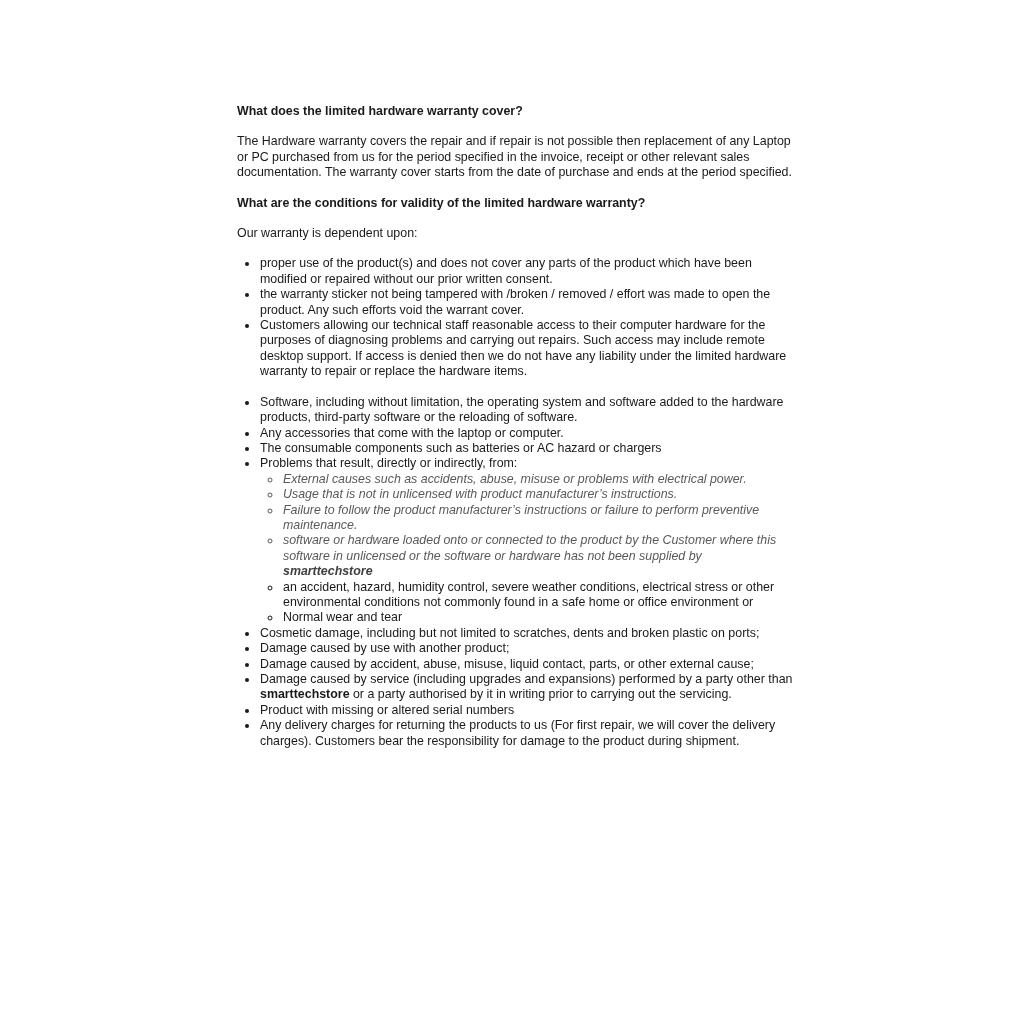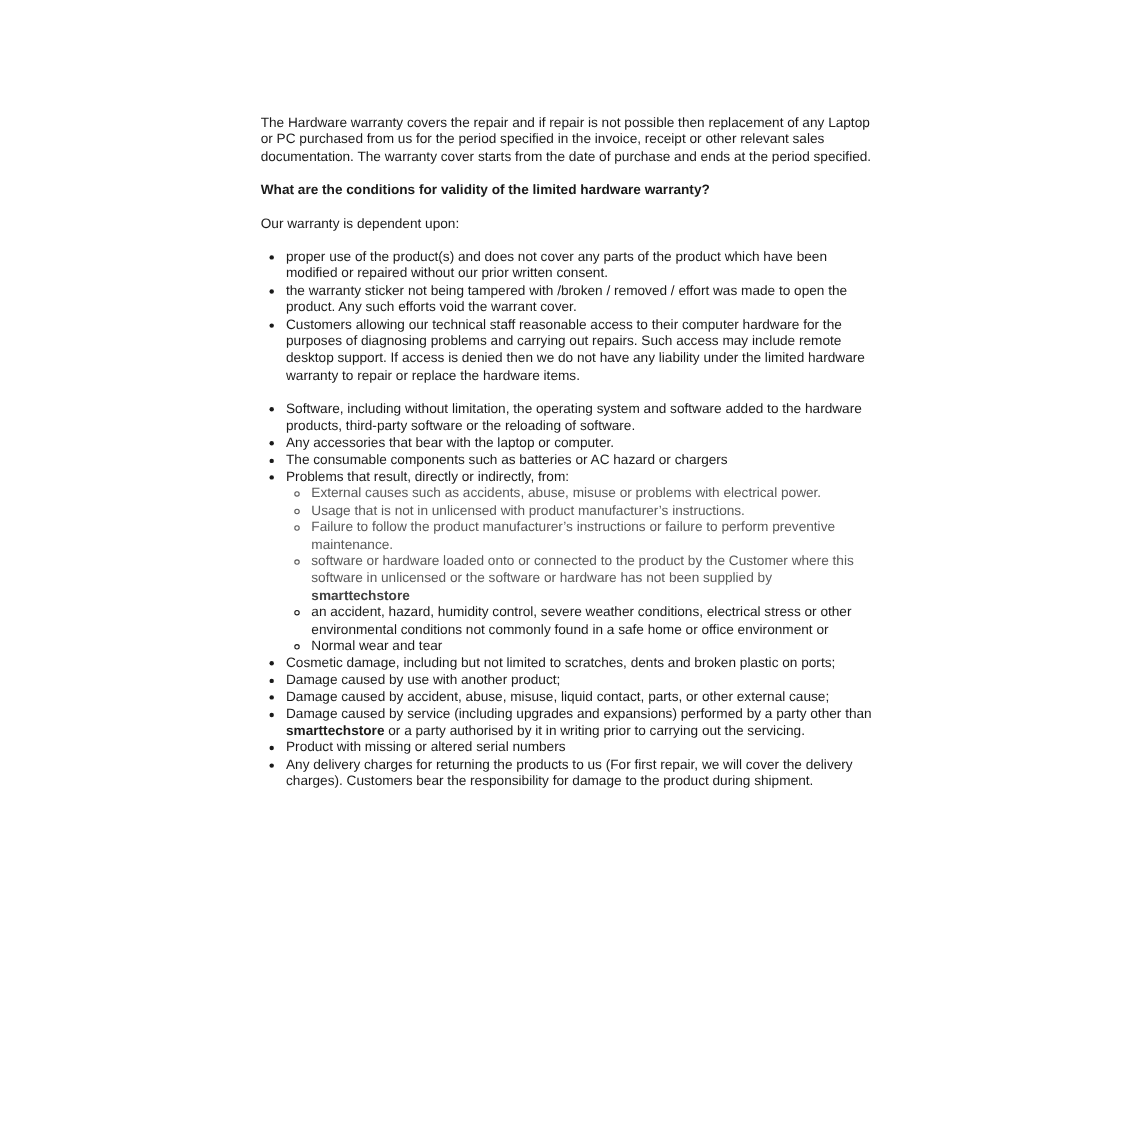--- a/index.html
+++ b/index.html
@@ -29,47 +29,48 @@
     margin:0 0 15px 0;
     padding-left:22px;
     list-style:disc outside;
   }
   .doc ul ul.sub {
     margin:0;
     padding-left:22px;
     list-style:circle outside;
   }
   .doc li { padding-left:1px; }
-  .doc li.muted { color:#595959; }
+  .doc li.muted { color:#595959;font-style:italic; }
   .doc li b { font-weight:bold; }
   .doc li.muted b { color:#404040; }
 </style>
 </head>
 <body>
 
 <div class="doc">
 
   <div class="section">
+    <h3>What does the limited hardware warranty cover?</h3>
     <p>The Hardware warranty covers the repair and if repair is not possible then replacement of any Laptop or PC purchased from us for the period specified in the invoice, receipt or other relevant sales documentation. The warranty cover starts from the date of purchase and ends at the period specified.</p>
   </div>
 
   <div class="section">
     <h3>What are the conditions for validity of the limited hardware warranty?</h3>
     <p>Our warranty is dependent upon:</p>
     <ul>
         <li><span>proper use of the product(s) and does not cover any parts of the product which have been modified or repaired without our prior written consent.</span></li>
         <li><span>the warranty sticker not being tampered with /broken / removed / effort was made to open the product. Any such efforts void the warrant cover.</span></li>
         <li><span>Customers allowing our technical staff reasonable access to their computer hardware for the purposes of diagnosing problems and carrying out repairs. Such access may include remote desktop support. If access is denied then we do not have any liability under the limited hardware warranty to repair or replace the hardware items.</span></li>
       </ul>
   </div>
 
   <div class="section">
     <ul>
         <li><span>Software, including without limitation, the operating system and software added to the hardware products, third-party software or the reloading of software.</span></li>
-        <li><span>Any accessories that bear with the laptop or computer.</span></li>
+        <li><span>Any accessories that come with the laptop or computer.</span></li>
         <li><span>The consumable components such as batteries or AC hazard or chargers</span></li>
         <li><span>Problems that result, directly or indirectly, from:</span><ul class="sub">
             <li class="muted"><span>External causes such as accidents, abuse, misuse or problems with electrical power.</span></li>
             <li class="muted"><span>Usage that is not in unlicensed with product manufacturer’s instructions.</span></li>
             <li class="muted"><span>Failure to follow the product manufacturer’s instructions or failure to perform preventive maintenance.</span></li>
             <li class="muted"><span>software or hardware loaded onto or connected to the product by the Customer where this software in unlicensed or the software or hardware has not been supplied by </span><b>smarttechstore</b></li>
             <li><span>an accident, hazard, humidity control, severe weather conditions, electrical stress or other environmental conditions not commonly found in a safe home or office environment or</span></li>
             <li><span>Normal wear and tear</span></li>
           </ul></li>
         <li><span>Cosmetic damage, including but not limited to scratches, dents and broken plastic on ports;</span></li>

